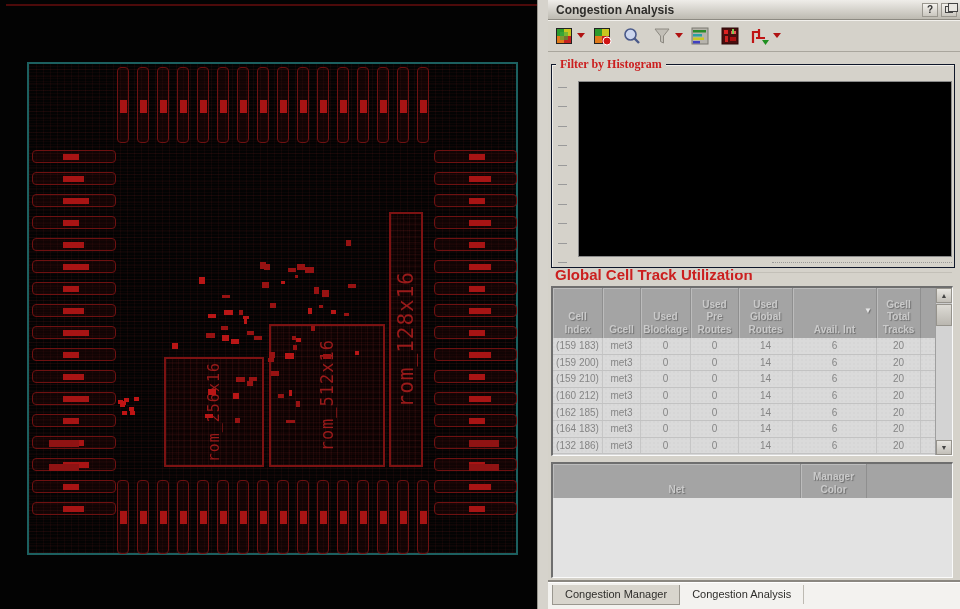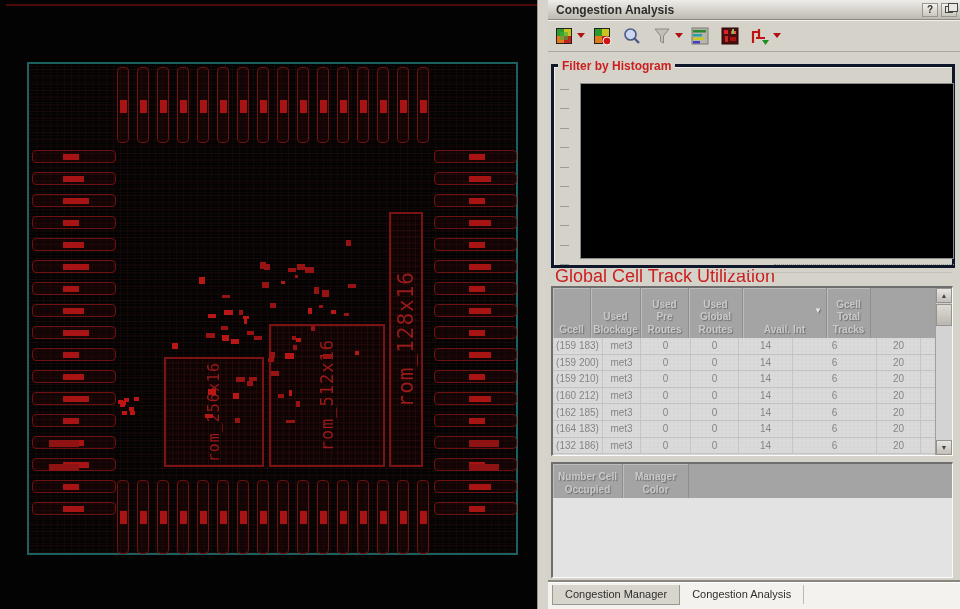--- a/index.html
+++ b/index.html
@@ -53,34 +53,34 @@
 
   .toolbar { position:absolute; left:0; top:20px; width:412px; height:32px;
     background:#d5d2ca; border-bottom:1px solid #a9a69d; box-shadow:inset 0 1px 0 #f2f0ec;
     display:flex; align-items:center; padding-left:3px; }
   .tool-btn { width:26px; height:26px; display:flex; align-items:center; justify-content:center;
     border:1px solid transparent; }
   .dd-arrow { width:0; height:0; border-left:4px solid transparent; border-right:4px solid transparent;
     border-top:5px solid #b01212; margin:0 4px 0 0; }
   .tool-sep { width:4px; }
 
-  .groupbox { position:absolute; border:3px solid #0f172a; box-shadow:inset 1px 1px 0 #f0eee9; }
+  .groupbox { position:absolute; border:1px solid #0f172a; box-shadow:inset 1px 1px 0 #f0eee9;font-family:Liberation Serif, serif; }
   .gb-title { position:absolute; top:-8px; left:4px; background:#d5d2ca; padding:0 4px;
     color:#cb1f1f; font-weight:bold; font-size:12px; white-space:nowrap; }
 
   .gb-hist { left:3px; top:64px; width:404px; height:204px; }
   .hist-ticks { position:absolute; left:6px; top:22px; width:16px; height:176px;
     display:flex; flex-direction:column; justify-content:space-between; }
   .hist-tick { width:9px; height:1px; background:#9a9a9a; }
   .hist-canvas { position:absolute; left:26px; top:16px; width:374px; height:176px; background:#000;
     border:1px solid #8a8a8a; }
   .hist-baseline { position:absolute; left:220px; top:196px; width:180px; height:2px;
     border-bottom:1px dotted #9a9a9a; }
 
-  .gb-title-util { position:absolute; left:7px; top:266px; color:#cb1f1f; font-weight:normal; font-size:18px; }
+  .gb-title-util { position:absolute; left:7px; top:266px; color:#cb1f1f; font-weight:bold; font-size:15px; }
   .gb-title-line { position:absolute; left:180px; top:272px; width:224px; height:1px; background:#c3c0b8; }
 
   .table-frame { position:absolute; background:#d7d7d7;
     border-top:2px solid #6e6e6e; border-left:2px solid #6e6e6e;
     border-right:1px solid #fafafa; border-bottom:1px solid #fafafa; }
   .tf-util { left:3px; top:286px; width:402px; height:170px; display:flex; }
   .tbl { flex:1; display:flex; flex-direction:column; overflow:hidden; }
   .thead { display:flex; background:#a4a4a4; height:50px; flex:none; }
   .th { border-right:1px solid #8f8f8f; box-shadow:inset 1px 1px 0 #bcbcbc;
     color:#cacaca; text-shadow:1px 1px 1px #6f6f6f; font-size:10px; font-weight:bold;
@@ -490,20 +490,22 @@
         </div>
       <div class="hist-canvas"></div>
       <div class="hist-baseline"></div>
     </div>
 
     <div class="gb-title-util">Global Cell Track Utilization</div>
     <div class="gb-title-line"></div>
     <div class="table-frame tf-util">
       <div class="tbl">
         <div class="thead" id="utilHead">
+            <div class="th" style="width: 50px;">Cell
+Index</div>
             <div class="th" style="width: 38px;">Gcell</div>
             <div class="th" style="width: 50px;">Used
 Blockage</div>
             <div class="th" style="width: 48px;">Used
 Pre
 Routes</div>
             <div class="th" style="width: 54px;">Used
 Global
 Routes</div>
             <div class="th" style="width: 84px;">Avail. Int<span class="sort-arrow">▼</span></div>
@@ -580,22 +582,21 @@
       <div class="vscroll">
         <div class="vs-btn">▲</div>
         <div class="vs-thumb"></div>
         <div class="vs-track"></div>
         <div class="vs-btn">▼</div>
       </div>
     </div>
 
     <div class="table-frame tf-net">
       <div class="thead-net" id="netHead">
-          <div class="th" style="width: 70px;">Number Cell
-Occupied</div>
+          <div class="th" style="width: 248px;">Net</div>
           <div class="th" style="width: 66px;">Manager
 Color</div>
         </div>
       <div class="net-body"></div>
     </div>
 
     <div class="tabbar">
       <div class="tab tab-active">Congestion Manager</div>
       <div class="tab tab-plain">Congestion Analysis</div>
     </div>

